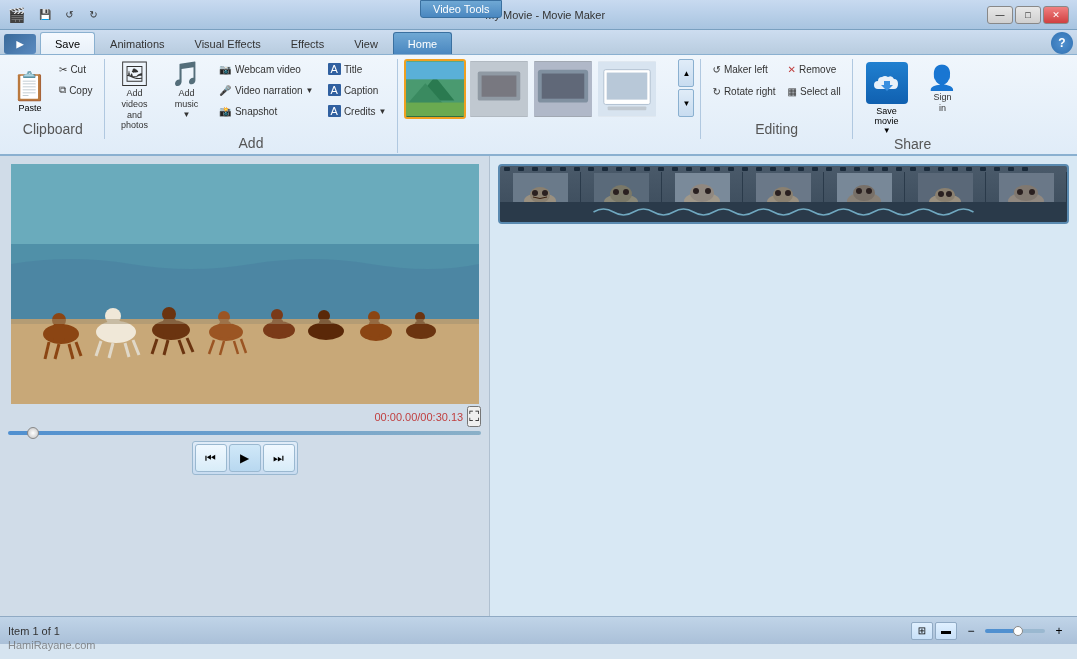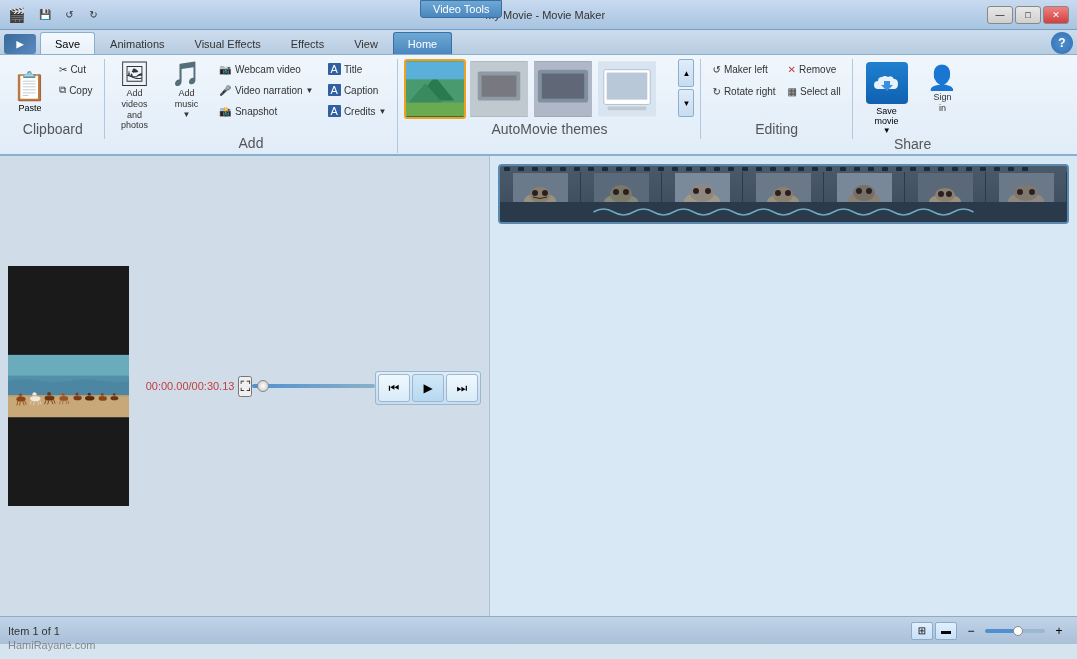--- a/index.html
+++ b/index.html
@@ -220,21 +220,21 @@
       display: flex;
       height: calc(659px - 30px - 22px - 24px - 92px - 28px - 28px);
       background: #c8d8e8;
     }
 
     
     .video-preview-pane {
       width: 490px;
       background: #d0dce8;
       display: flex;
-      flex-direction: row;
+      flex-direction: column;
       align-items: center;
       padding: 8px;
       border-right: 1px solid #b0c0d0;
     }
     .video-preview {
       width: 468px;
       height: 240px;
       background: #1a1a1a;
       overflow: hidden;
       position: relative;
@@ -569,21 +569,20 @@
                 <rect x="10" y="46" width="40" height="4" rx="1" fill="#c0c8d0"></rect>
               </svg>
             </div>
           </div>
         </div>
         <div class="theme-scroll-btns">
           <button class="theme-scroll-btn">▲</button>
           <button class="theme-scroll-btn">▼</button>
         </div>
       </div>
-      <div class="ribbon-group-label">AutoMovie themes</div>
     </div>
 
     <div class="ribbon-group editing-group">
       <div class="ribbon-group-content">
         <div class="r-col">
           <button class="r-btn-small">
             <span>↺</span>
             <span>Maker left</span>
           </button>
           <button class="r-btn-small">

